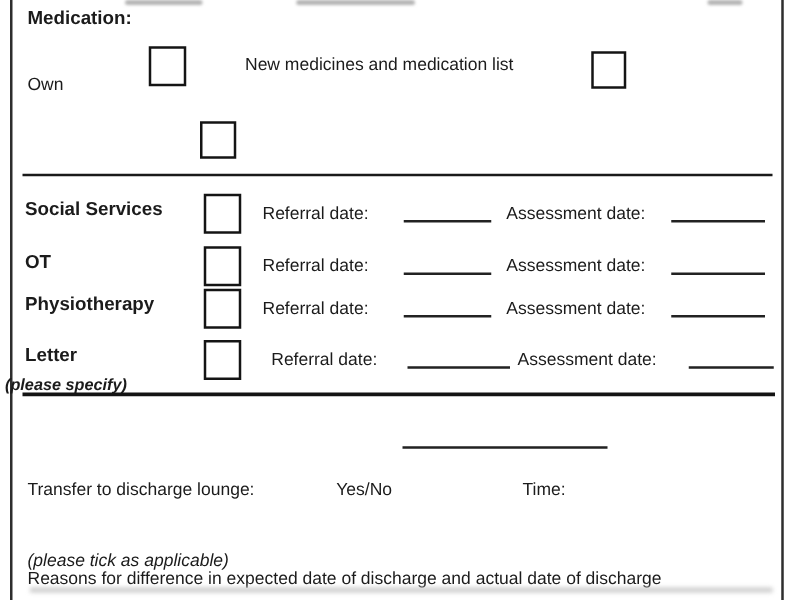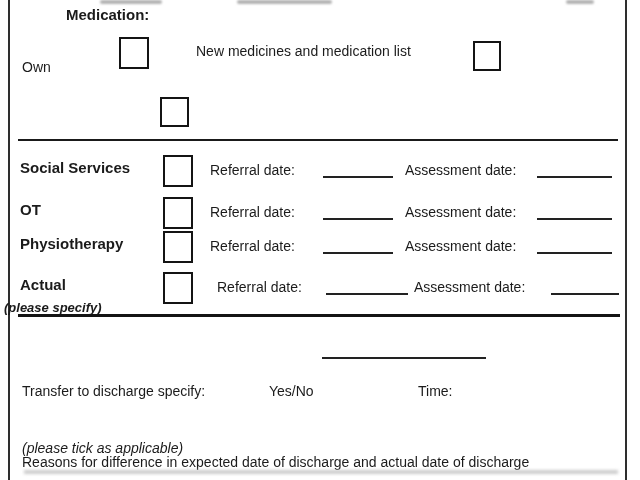--- a/index.html
+++ b/index.html
@@ -27,21 +27,21 @@
   .b { font-weight:bold; }
   .i { font-style:italic; }
 
   .checkbox { position:absolute; width:26px; height:28px; border:2px solid #141414; background:#fff; }
   .fill-line { position:absolute; height:2px; background:#222; }
 
   .hr1 { position:absolute; left:18px; top:139px; width:600px; height:2px; background:#1a1a1a; }
   .hr2 { position:absolute; left:18px; top:314px; width:602px; height:3px; background:#141414; }
 
   
-  .medication-heading   { left:22px;  top:6px;  font-size:15px;margin-left:44px; }
+  .medication-heading   { left:22px;  top:6px;  font-size:15px; }
   .own-label            { left:22px;  top:43px;margin-top:16px; }
   .own-checkbox         { left:119px; top:37px; }
   .newmed-label         { left:196px; top:43px; }
   .newmed-checkbox      { left:473px; top:41px; width:24px; height:26px; }
   .transfer-label       { left:22px;  top:100px; font-size:15px; }
   .transfer-checkbox    { left:160px; top:97px; width:25px; height:26px; }
 
   
   .refrow { position:absolute; left:0; width:640px; height:0; }
   #row1 { top:155px; } #row2 { top:197px; } #row3 { top:231px; } #row4 { top:272px; }
@@ -111,34 +111,34 @@
   <div class="refrow" id="row3">
     <div class="t row-label">Physiotherapy</div>
     <div class="checkbox cb"></div>
     <div class="t ref-label">Referral date:</div>
     <div class="fill-line ref-line"></div>
     <div class="t assess-label">Assessment date:</div>
     <div class="fill-line assess-line"></div>
   </div>
 
   <div class="refrow" id="row4">
-    <div class="t row-label">Actual</div>
+    <div class="t row-label">Letter</div>
     <div class="t sublabel">(please specify)</div>
     <div class="checkbox cb"></div>
     <div class="t ref-label">Referral date:</div>
     <div class="fill-line ref-line"></div>
     <div class="t assess-label">Assessment date:</div>
     <div class="fill-line assess-line"></div>
   </div>
 
   <div class="hr2"></div>
 
   <div class="fill-line actual-line"></div>
 
-  <div class="t lounge-label">Transfer to discharge specify:</div>
+  <div class="t lounge-label">Transfer to discharge lounge:</div>
   <div class="t lounge-options">Yes/No</div>
   <div class="t time-label">Time:</div>
 
   <div class="t reasons-text">Reasons for difference in expected date of discharge and actual date of discharge</div>
   <div class="t i reasons-note">(please tick as applicable)</div>
 
   <div class="smudge"></div>
 </div>
 
 </body></html>

